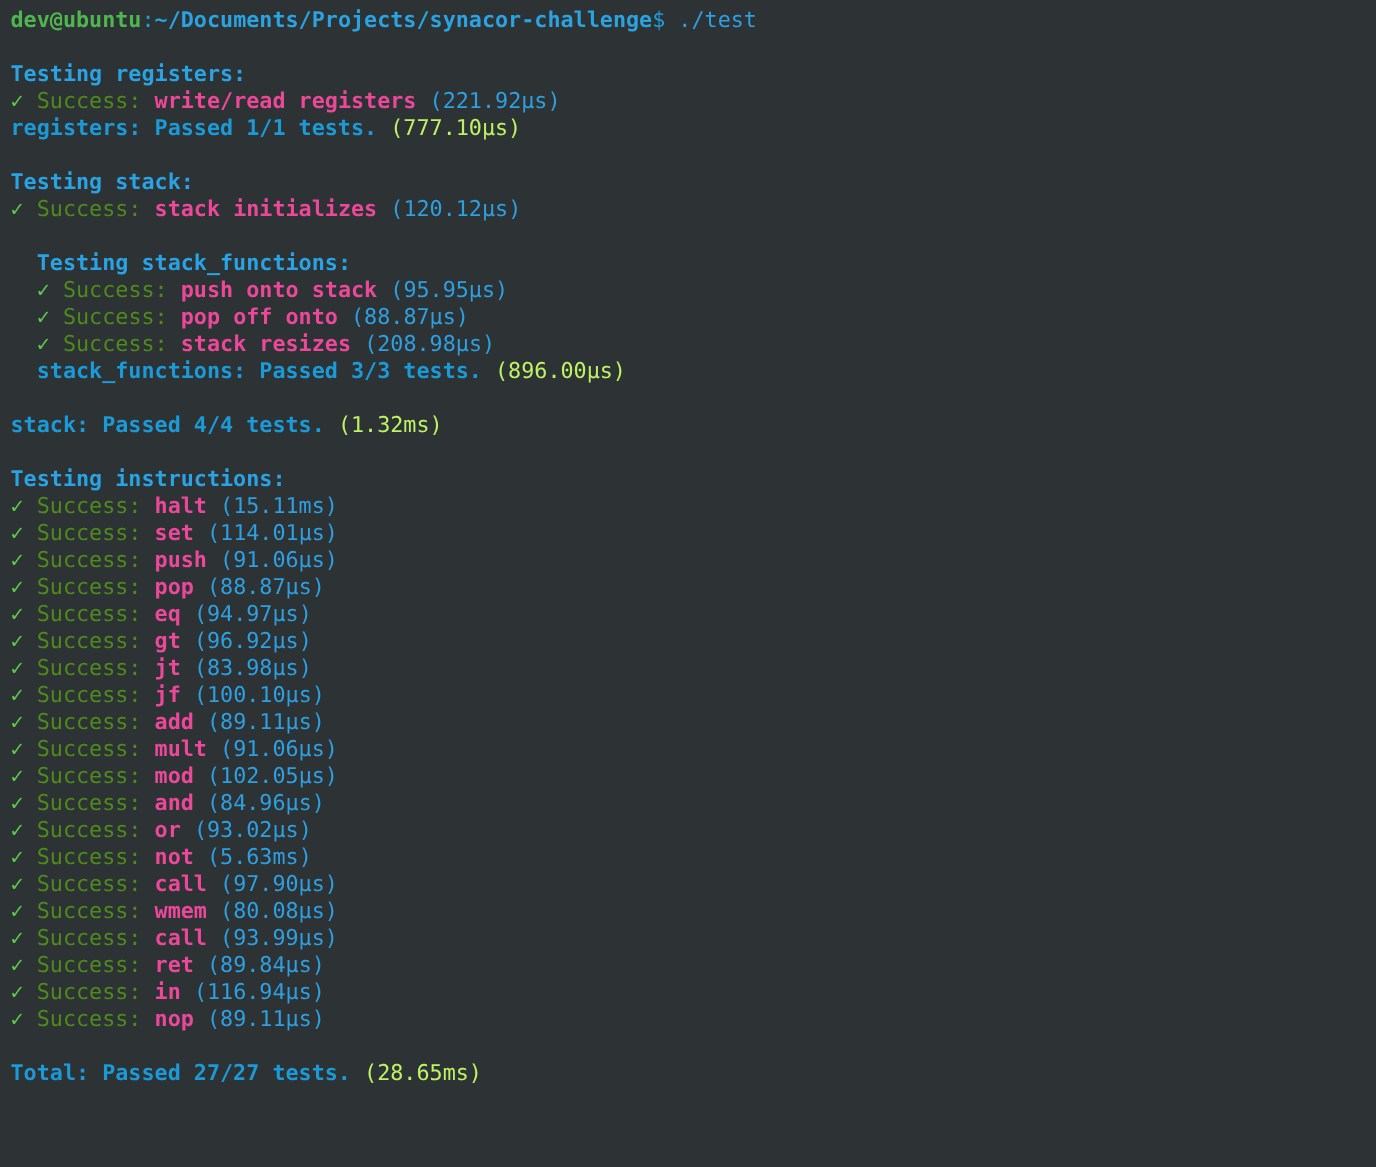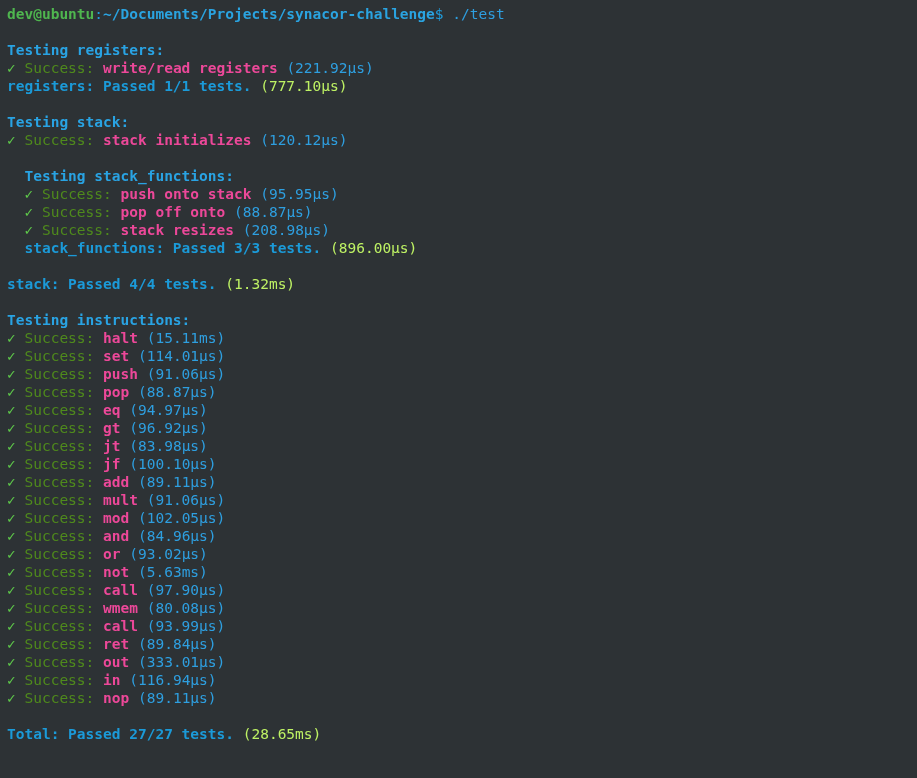--- a/index.html
+++ b/index.html
@@ -76,18 +76,17 @@
     <div class="line"><span></span><span class="c-check">✓</span><span> </span><span class="c-succ">Success:</span><span> </span><span class="c-name">add</span><span> </span><span class="c-time">(89.11µs)</span></div>
     <div class="line"><span></span><span class="c-check">✓</span><span> </span><span class="c-succ">Success:</span><span> </span><span class="c-name">mult</span><span> </span><span class="c-time">(91.06µs)</span></div>
     <div class="line"><span></span><span class="c-check">✓</span><span> </span><span class="c-succ">Success:</span><span> </span><span class="c-name">mod</span><span> </span><span class="c-time">(102.05µs)</span></div>
     <div class="line"><span></span><span class="c-check">✓</span><span> </span><span class="c-succ">Success:</span><span> </span><span class="c-name">and</span><span> </span><span class="c-time">(84.96µs)</span></div>
     <div class="line"><span></span><span class="c-check">✓</span><span> </span><span class="c-succ">Success:</span><span> </span><span class="c-name">or</span><span> </span><span class="c-time">(93.02µs)</span></div>
     <div class="line"><span></span><span class="c-check">✓</span><span> </span><span class="c-succ">Success:</span><span> </span><span class="c-name">not</span><span> </span><span class="c-time">(5.63ms)</span></div>
     <div class="line"><span></span><span class="c-check">✓</span><span> </span><span class="c-succ">Success:</span><span> </span><span class="c-name">call</span><span> </span><span class="c-time">(97.90µs)</span></div>
     <div class="line"><span></span><span class="c-check">✓</span><span> </span><span class="c-succ">Success:</span><span> </span><span class="c-name">wmem</span><span> </span><span class="c-time">(80.08µs)</span></div>
     <div class="line"><span></span><span class="c-check">✓</span><span> </span><span class="c-succ">Success:</span><span> </span><span class="c-name">call</span><span> </span><span class="c-time">(93.99µs)</span></div>
     <div class="line"><span></span><span class="c-check">✓</span><span> </span><span class="c-succ">Success:</span><span> </span><span class="c-name">ret</span><span> </span><span class="c-time">(89.84µs)</span></div>
-    <div class="line"><span></span><span class="c-check">✓</span><span> </span><span class="c-succ">Success:</span><span> </span><span class="c-name">out</span><span> </span><span class="c-time">(333.01µs)</span></div>
     <div class="line"><span></span><span class="c-check">✓</span><span> </span><span class="c-succ">Success:</span><span> </span><span class="c-name">in</span><span> </span><span class="c-time">(116.94µs)</span></div>
     <div class="line"><span></span><span class="c-check">✓</span><span> </span><span class="c-succ">Success:</span><span> </span><span class="c-name">nop</span><span> </span><span class="c-time">(89.11µs)</span></div>
     <div class="line blank">&nbsp;</div>
     <div class="line"><span></span><span class="c-sum">Total: Passed 27/27 tests.</span><span> </span><span class="c-sumtime">(28.65ms)</span></div>
   </div>
 
 </body></html>

